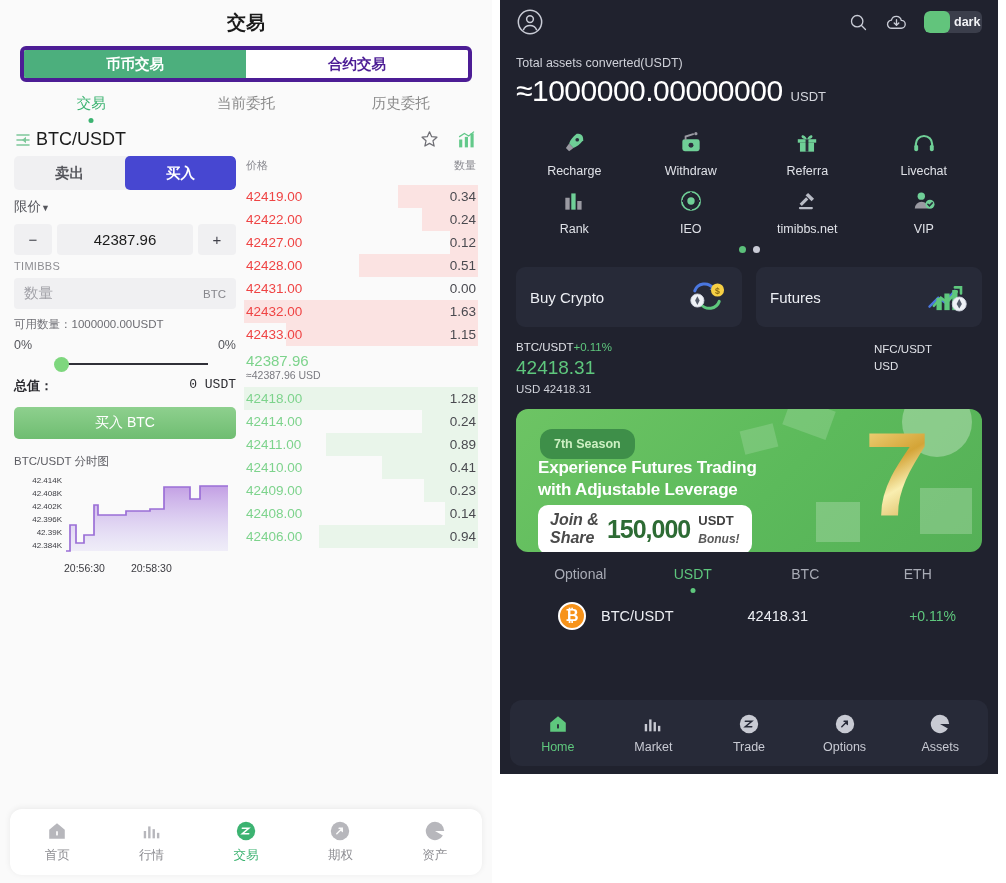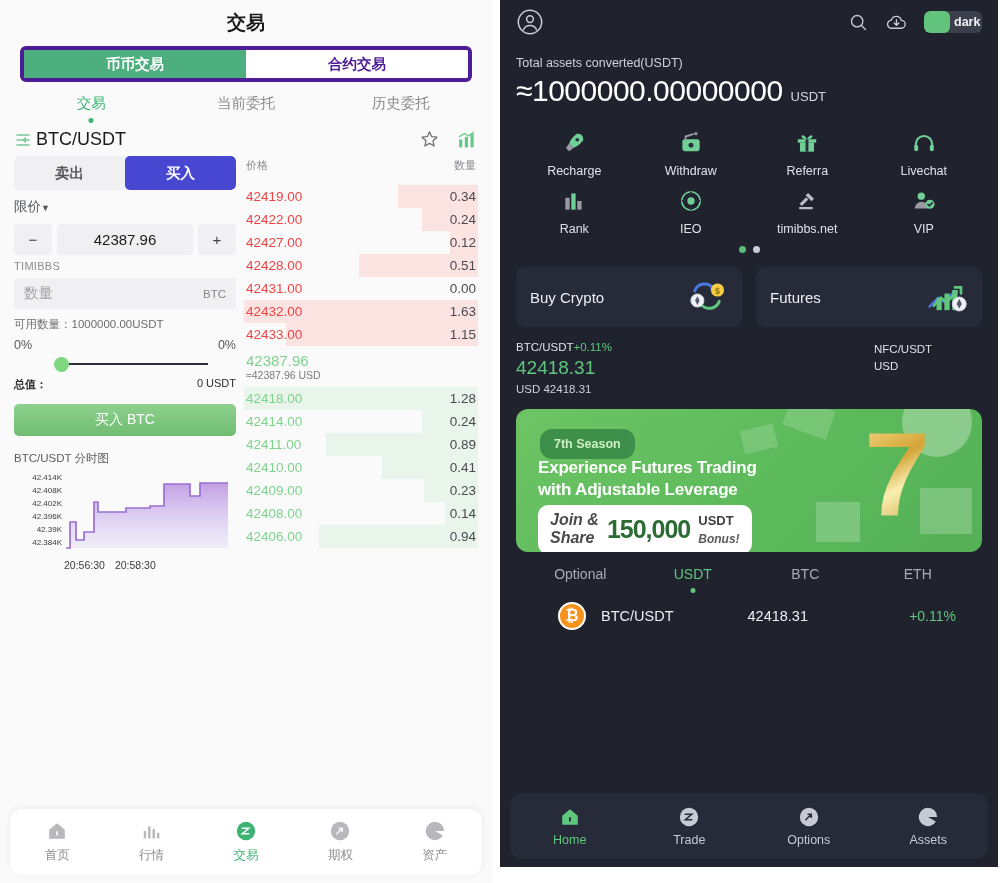--- a/index.html
+++ b/index.html
@@ -100,34 +100,34 @@
   .avail { font-size: 11.5px; color: #6d6d73; margin: 8px 0 6px; }
   .pct-row { display: flex; justify-content: space-between; font-size: 12.5px; color: #55565c; }
   .slider-wrap { position: relative; height: 22px; margin: 1px 0 0; padding: 0 6px; }
   .slider-track {
     position: absolute; left: 46px; right: 28px; top: 10px; height: 2px; background: #303038;
   }
   .slider-knob {
     position: absolute; left: 40px; top: 4px;
     width: 15px; height: 15px; border-radius: 50%; background: #7ed77e;
   }
-  .total-row { display: flex; justify-content: space-between; font-size: 11px; margin-top: 2px; }
+  .total-row { display: flex; justify-content: space-between; font-size: 13px; margin-top: 2px; font-family: Liberation Mono, monospace; }
   .total-lbl { color: #2b2b30; font-weight: bold; }
   .total-val { color: #2b2b30; }
 
   .buy-cta {
     margin-top: 12px; height: 32px; border-radius: 5px;
     background: linear-gradient(180deg, #8ed08e 0%, #6fbd71 100%);
     color: #fff; font-size: 14px;
     display: flex; align-items: center; justify-content: center; cursor: pointer;
   }
 
   .chart-title { font-size: 11.5px; color: #5c5c62; margin: 15px 0 4px; }
   .mini-chart { width: 222px; height: 88px; position: relative; }
-  .chart-times { display: flex; font-size: 10.5px; color: #3b3b40; padding-left: 50px; gap: 10px; margin-top: 1px; }
+  .chart-times { display: flex; font-size: 10.5px; color: #3b3b40; padding-left: 50px; gap: 26px; margin-top: 1px; }
 
   
   .orderbook { flex: 1; padding-top: 2px; }
   .ob-head { display: flex; justify-content: space-between; font-size: 11px; color: #8a8a90; padding: 0 2px 12px; }
   .ob-row {
     display: flex; justify-content: space-between; align-items: center;
     height: 23px; font-size: 13.5px; position: relative; padding: 0 2px; cursor: pointer;
   }
   .ob-bar { position: absolute; right: 0; top: 0; bottom: 0; }
   .ob-row.ask .ob-bar { background: #fbe3e2; }
@@ -149,21 +149,21 @@
   }
   .bnav-item {
     flex: 1; display: flex; flex-direction: column; align-items: center; gap: 5px;
     cursor: pointer;
   }
   .bnav-label { font-size: 12.5px; color: #8d8d92; }
   .bnav-item.active .bnav-label { color: #3cb371; }
 
   
   .right-panel {
-    width: 498px; height: 867px;
+    width: 498px; height: 774px;
     background: #20222e;
     position: relative;
     display: flex; flex-direction: column;
     padding: 0 16px;
     color: #e8e9ee;
   }
   .r-topbar { display: flex; align-items: center; padding: 8px 0 6px; }
   .r-top-right { margin-left: auto; display: flex; align-items: center; gap: 16px; }
   .dark-toggle {
     width: 58px; height: 22px; border-radius: 6px; background: #3b3e4b;
@@ -757,20 +757,31 @@
           <svg width="22" height="22" viewBox="0 0 24 24">
               <path d="M12 3.5L3.5 10.5V20.5h17V10.5z" fill="#5ec77d"></path>
               <rect x="11" y="12" width="2" height="5" rx="1" fill="#272a38"></rect>
             </svg>
         </span>
         <span class="bnav-label">Home</span>
       </div>
       <div class="bnav-item">
         <span>
           <svg width="22" height="22" viewBox="0 0 24 24">
+              <rect x="3" y="12" width="2.6" height="8" fill="#c8cad3"></rect>
+              <rect x="7.8" y="7" width="2.6" height="13" fill="#c8cad3"></rect>
+              <rect x="12.6" y="10" width="2.6" height="10" fill="#c8cad3"></rect>
+              <rect x="17.4" y="14" width="2.6" height="6" fill="#c8cad3"></rect>
+            </svg>
+        </span>
+        <span class="bnav-label">Market</span>
+      </div>
+      <div class="bnav-item">
+        <span>
+          <svg width="22" height="22" viewBox="0 0 24 24">
               <circle cx="12" cy="12" r="10" fill="#c8cad3"></circle>
               <path d="M8 9h7l-7 6h7" stroke="#272a38" stroke-width="1.7" fill="none" stroke-linecap="round"></path>
             </svg>
         </span>
         <span class="bnav-label">Trade</span>
       </div>
       <div class="bnav-item">
         <span>
           <svg width="22" height="22" viewBox="0 0 24 24">
               <circle cx="12" cy="12" r="10" fill="#c8cad3"></circle>

